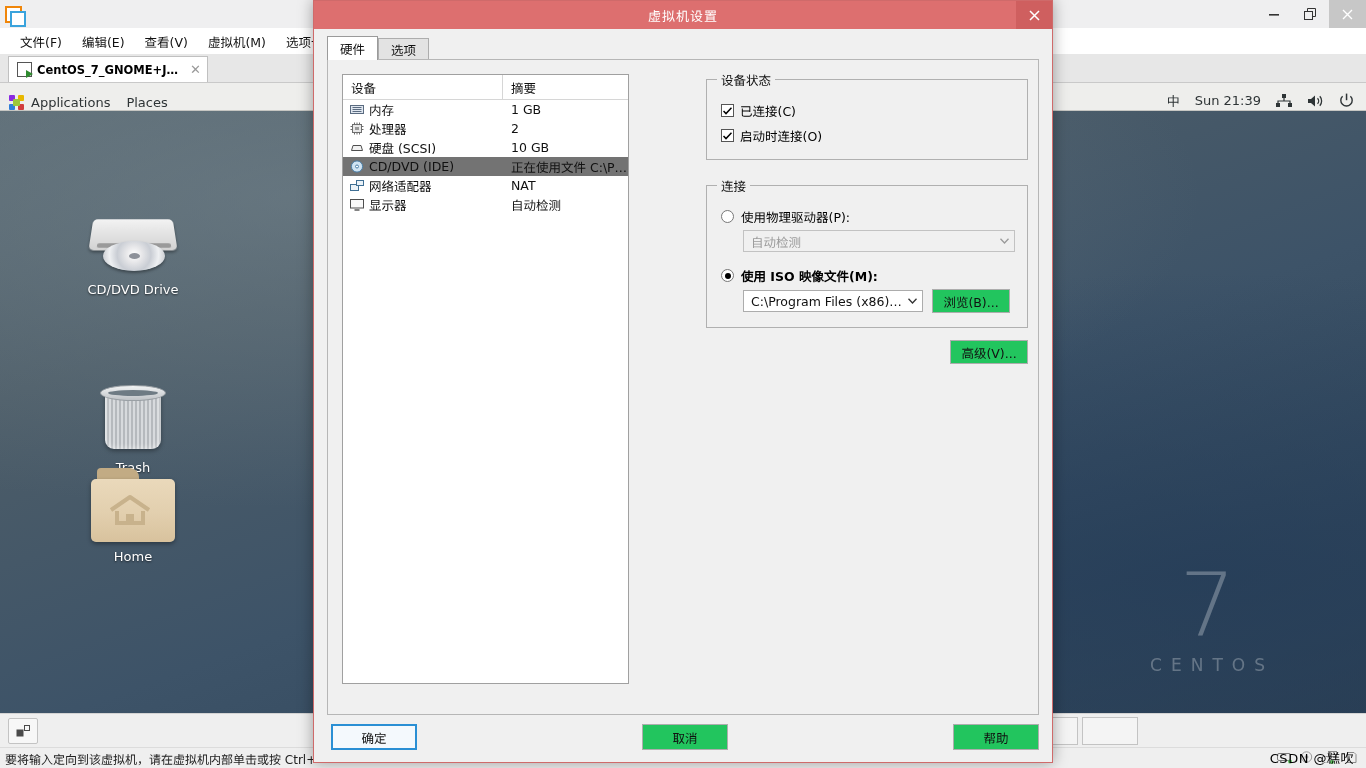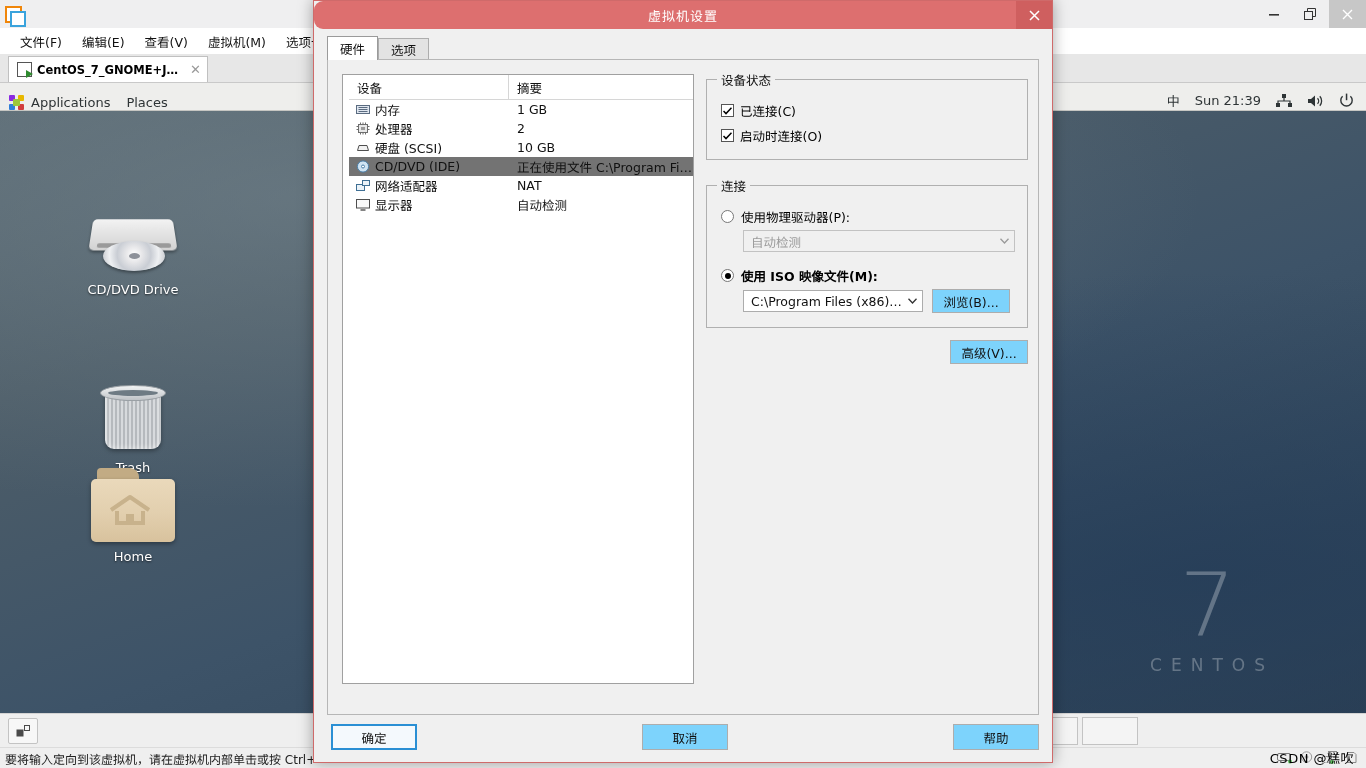--- a/index.html
+++ b/index.html
@@ -137,42 +137,42 @@
     letter-spacing:.5px;white-space:nowrap;pointer-events:none;
   }
 
   
   #settings-dialog{
     position:absolute;left:313px;top:0;width:740px;height:763px;
     background:#f0f0f0;border:1px solid #cf6a6a;box-sizing:border-box;
     box-shadow:0 0 14px rgba(0,0,0,.35);
   }
   .dlg-titlebar{
-    height:28px;background:#dd6f6f;display:flex;align-items:center;justify-content:center;position:relative;border-radius:9px;
+    height:28px;background:#dd6f6f;display:flex;align-items:center;justify-content:center;position:relative;
   }
   .dlg-title{color:#fff;font-size:13px;font-weight:normal;letter-spacing:1px;}
   .dlg-close{
     position:absolute;right:0;top:0;width:36px;height:28px;background:#cf5f5f;color:#fff;
     display:flex;align-items:center;justify-content:center;font-size:14px;
   }
   .dlg-body{position:absolute;left:1px;top:28px;right:1px;bottom:1px;background:#f0f0f0;}
   .tabstrip{position:absolute;left:12px;top:7px;display:flex;align-items:flex-end;height:24px;justify-content:center;}
   .dtab{
     height:22px;padding:0 12px;display:flex;align-items:center;font-size:12.5px;
     border:1px solid #adadad;border-bottom:none;background:#e3e3e3;color:#111;box-sizing:border-box;
   }
   .dtab.active{background:#fff;height:24px;border-color:#9a9a9a;position:relative;z-index:3;}
   .tabpane{
     position:absolute;left:12px;top:30px;right:12px;bottom:46px;background:#f0f0f0;
     border:1px solid #b6b6b6;box-sizing:border-box;
   }
   
   .devlist{
-    position:absolute;left:14px;top:14px;width:352px;height:610px;background:#fff;
-    border:1px solid #a0a0a0;box-sizing:border-box;overflow:hidden;padding-left:6px;
+    position:absolute;left:14px;top:14px;width:287px;height:610px;background:#fff;
+    border:1px solid #a0a0a0;box-sizing:border-box;overflow:hidden;
   }
   .devlist-head{display:flex;height:24px;border-bottom:1px solid #d6d6d6;background:#fff;}
   .devlist-head div{
     font-size:12.5px;display:flex;align-items:center;padding-left:8px;color:#111;box-sizing:border-box;
   }
   .dh-dev{width:160px;border-right:1px solid #d6d6d6;}
   .dh-sum{flex:1;}
   .devrow{display:flex;height:19px;align-items:center;font-size:12.5px;color:#111;}
   .devrow.selected{background:#737373;}
   .devrow .dname{width:160px;display:flex;align-items:center;gap:5px;padding-left:7px;box-sizing:border-box;overflow:hidden;white-space:nowrap;}
@@ -199,21 +199,21 @@
   .radio.checked .dot{display:block;}
   .ctrlrow{display:flex;align-items:center;gap:9px;margin:4px 0 4px 26px;}
   .combo{
     height:22px;border:1px solid #acacac;background:#fff;display:flex;align-items:center;
     padding:0 0 0 7px;font-size:12.5px;box-sizing:border-box;color:#111;
   }
   .combo.disabled{background:#f0f0f0;color:#9a9a9a;border-color:#c2c2c2;}
   .combo .cbtext{flex:1;overflow:hidden;white-space:nowrap;text-overflow:ellipsis;}
   .combo .cbarrow{width:20px;display:flex;align-items:center;justify-content:center;}
   .btn{
-    height:24px;min-width:78px;padding:0 10px;border:1px solid #adadad;background:#7dd3fc;
+    height:24px;min-width:78px;padding:0 10px;border:1px solid #adadad;background:#22c55e;
     font-size:12.5px;color:#111;display:inline-flex;align-items:center;justify-content:center;
     box-sizing:border-box;font-family:inherit;
   }
   .btn.focus{border:1px solid #2a8fd4;box-shadow:0 0 0 1px #2a8fd4 inset;background:#f4f9fd;}
   .adv-wrap{display:flex;justify-content:flex-end;margin-top:-4px;}
   .listbtns{position:absolute;left:14px;bottom:12px;width:352px;display:flex;justify-content:center;gap:16px;}
   .dlg-footer{
     position:absolute;left:16px;right:12px;bottom:8px;height:32px;display:flex;
     align-items:center;justify-content:space-between;gap:14px;
   }

